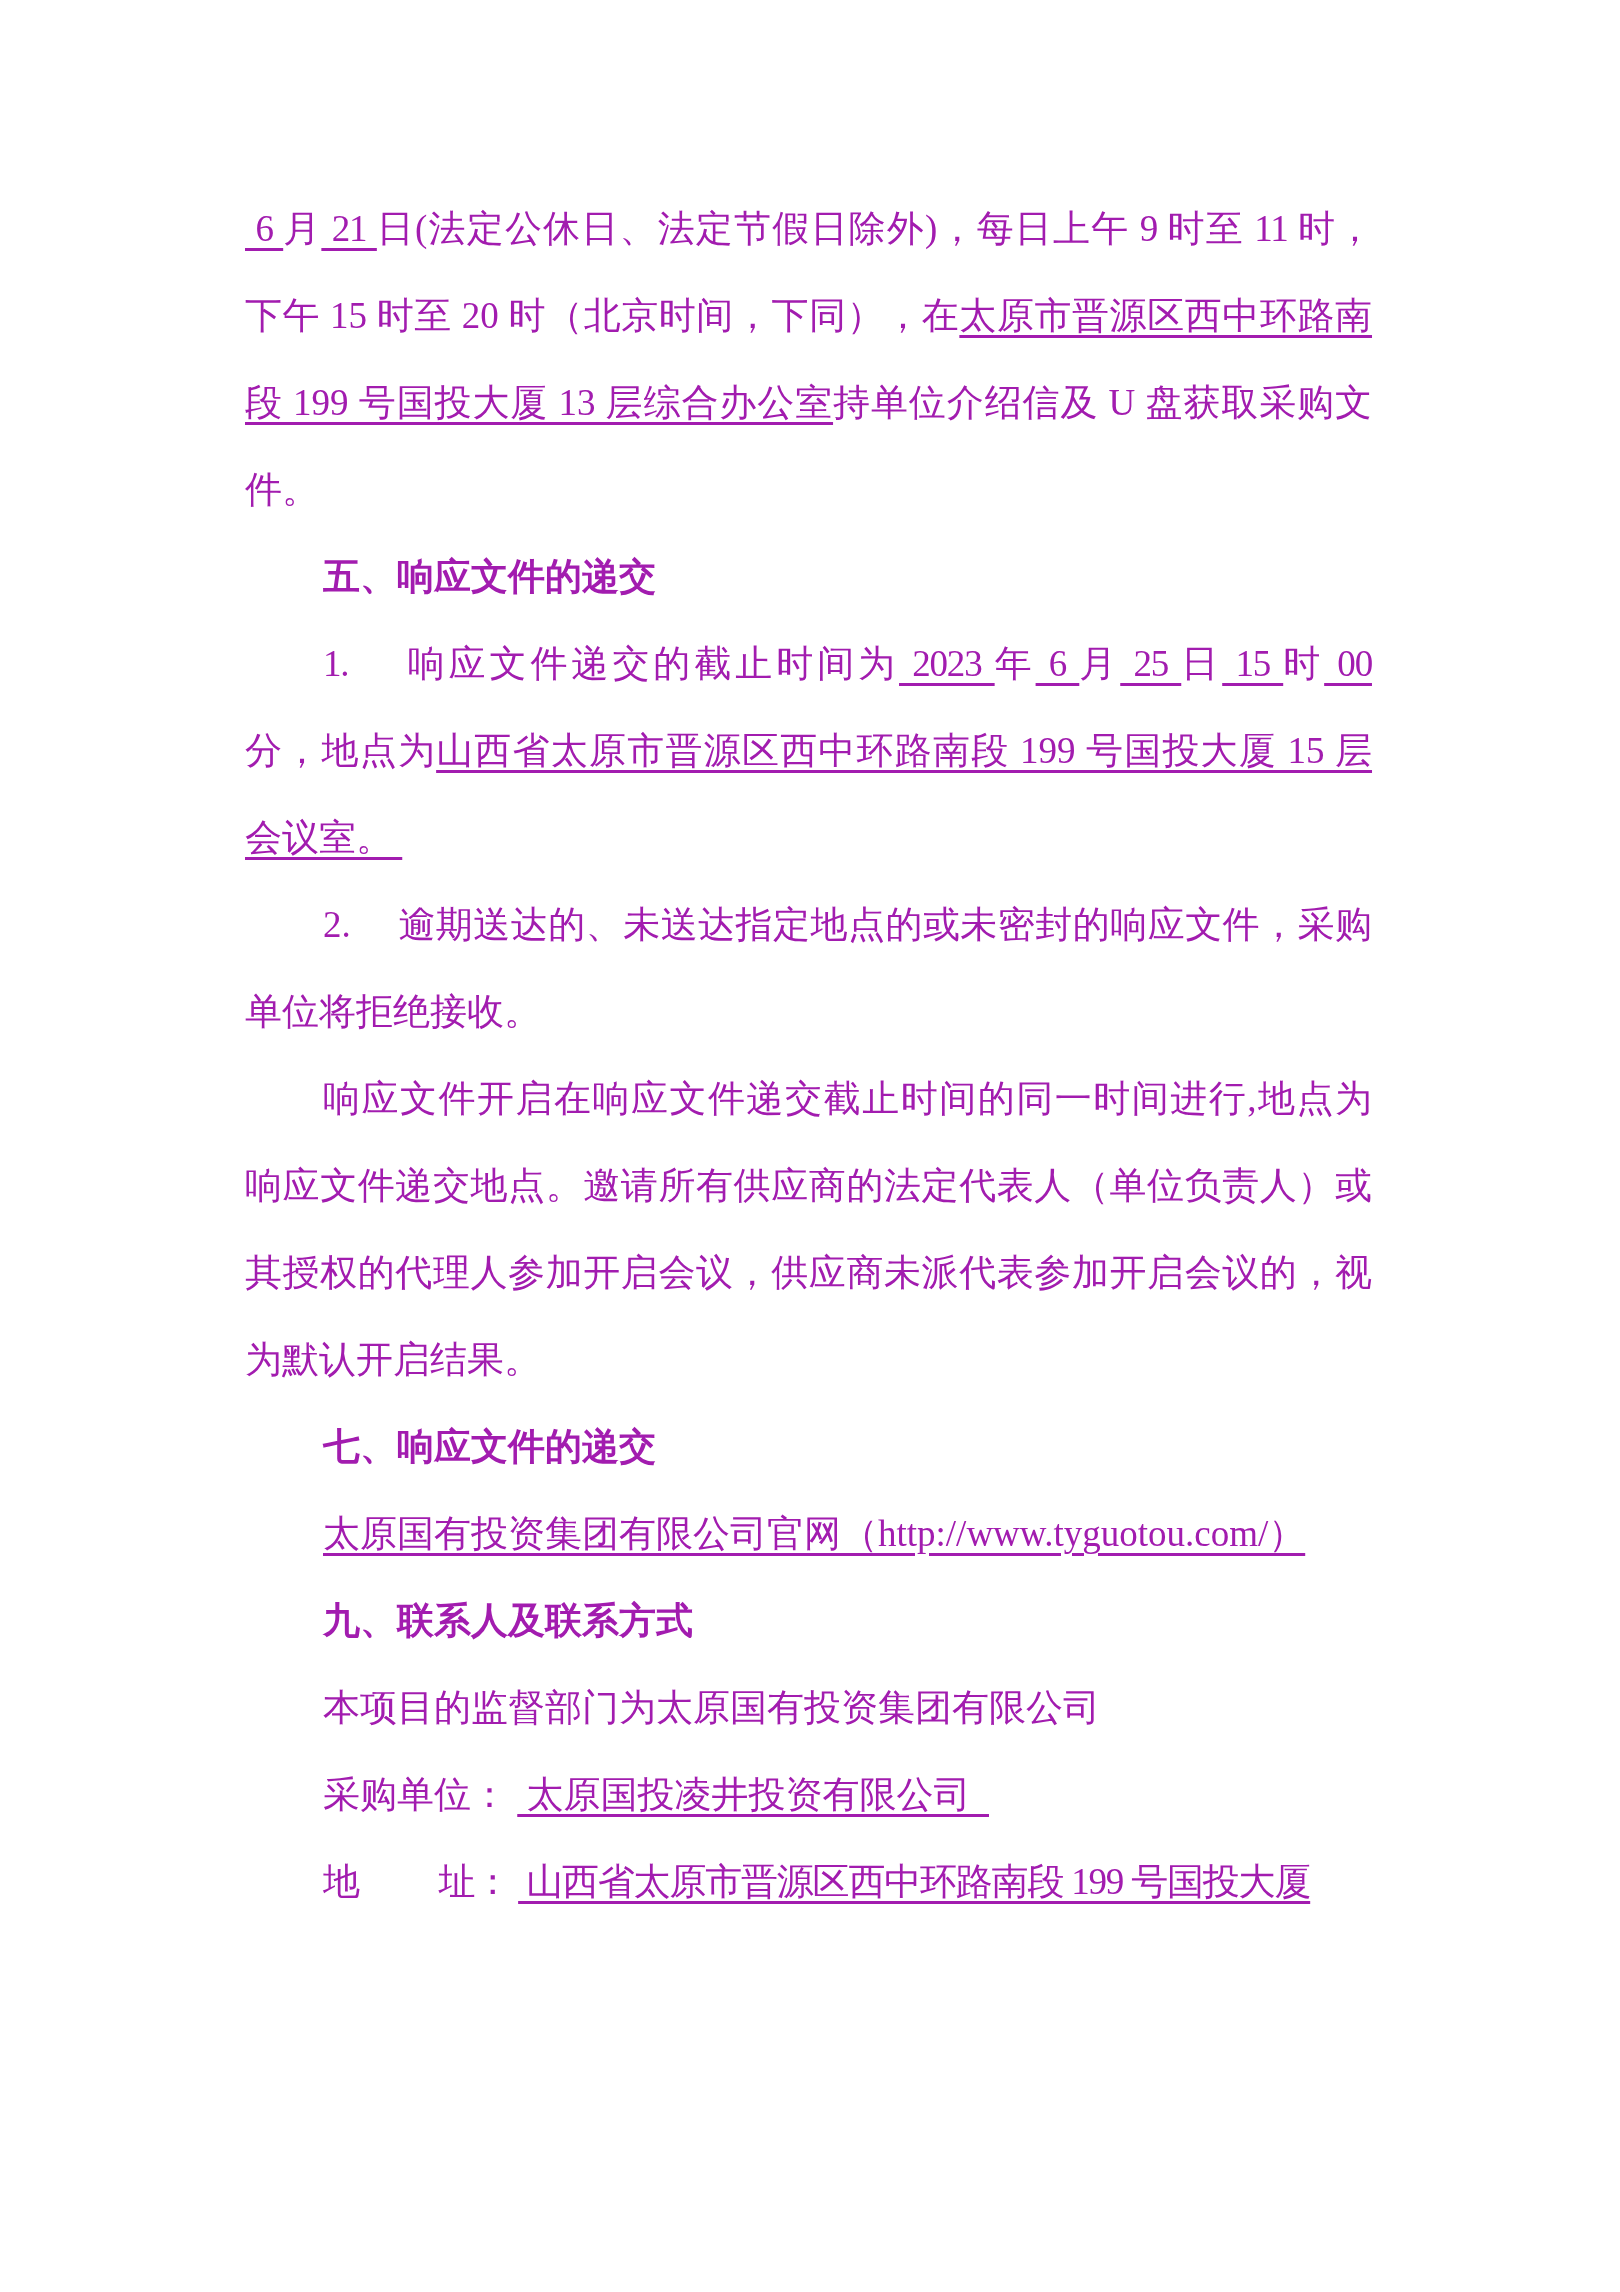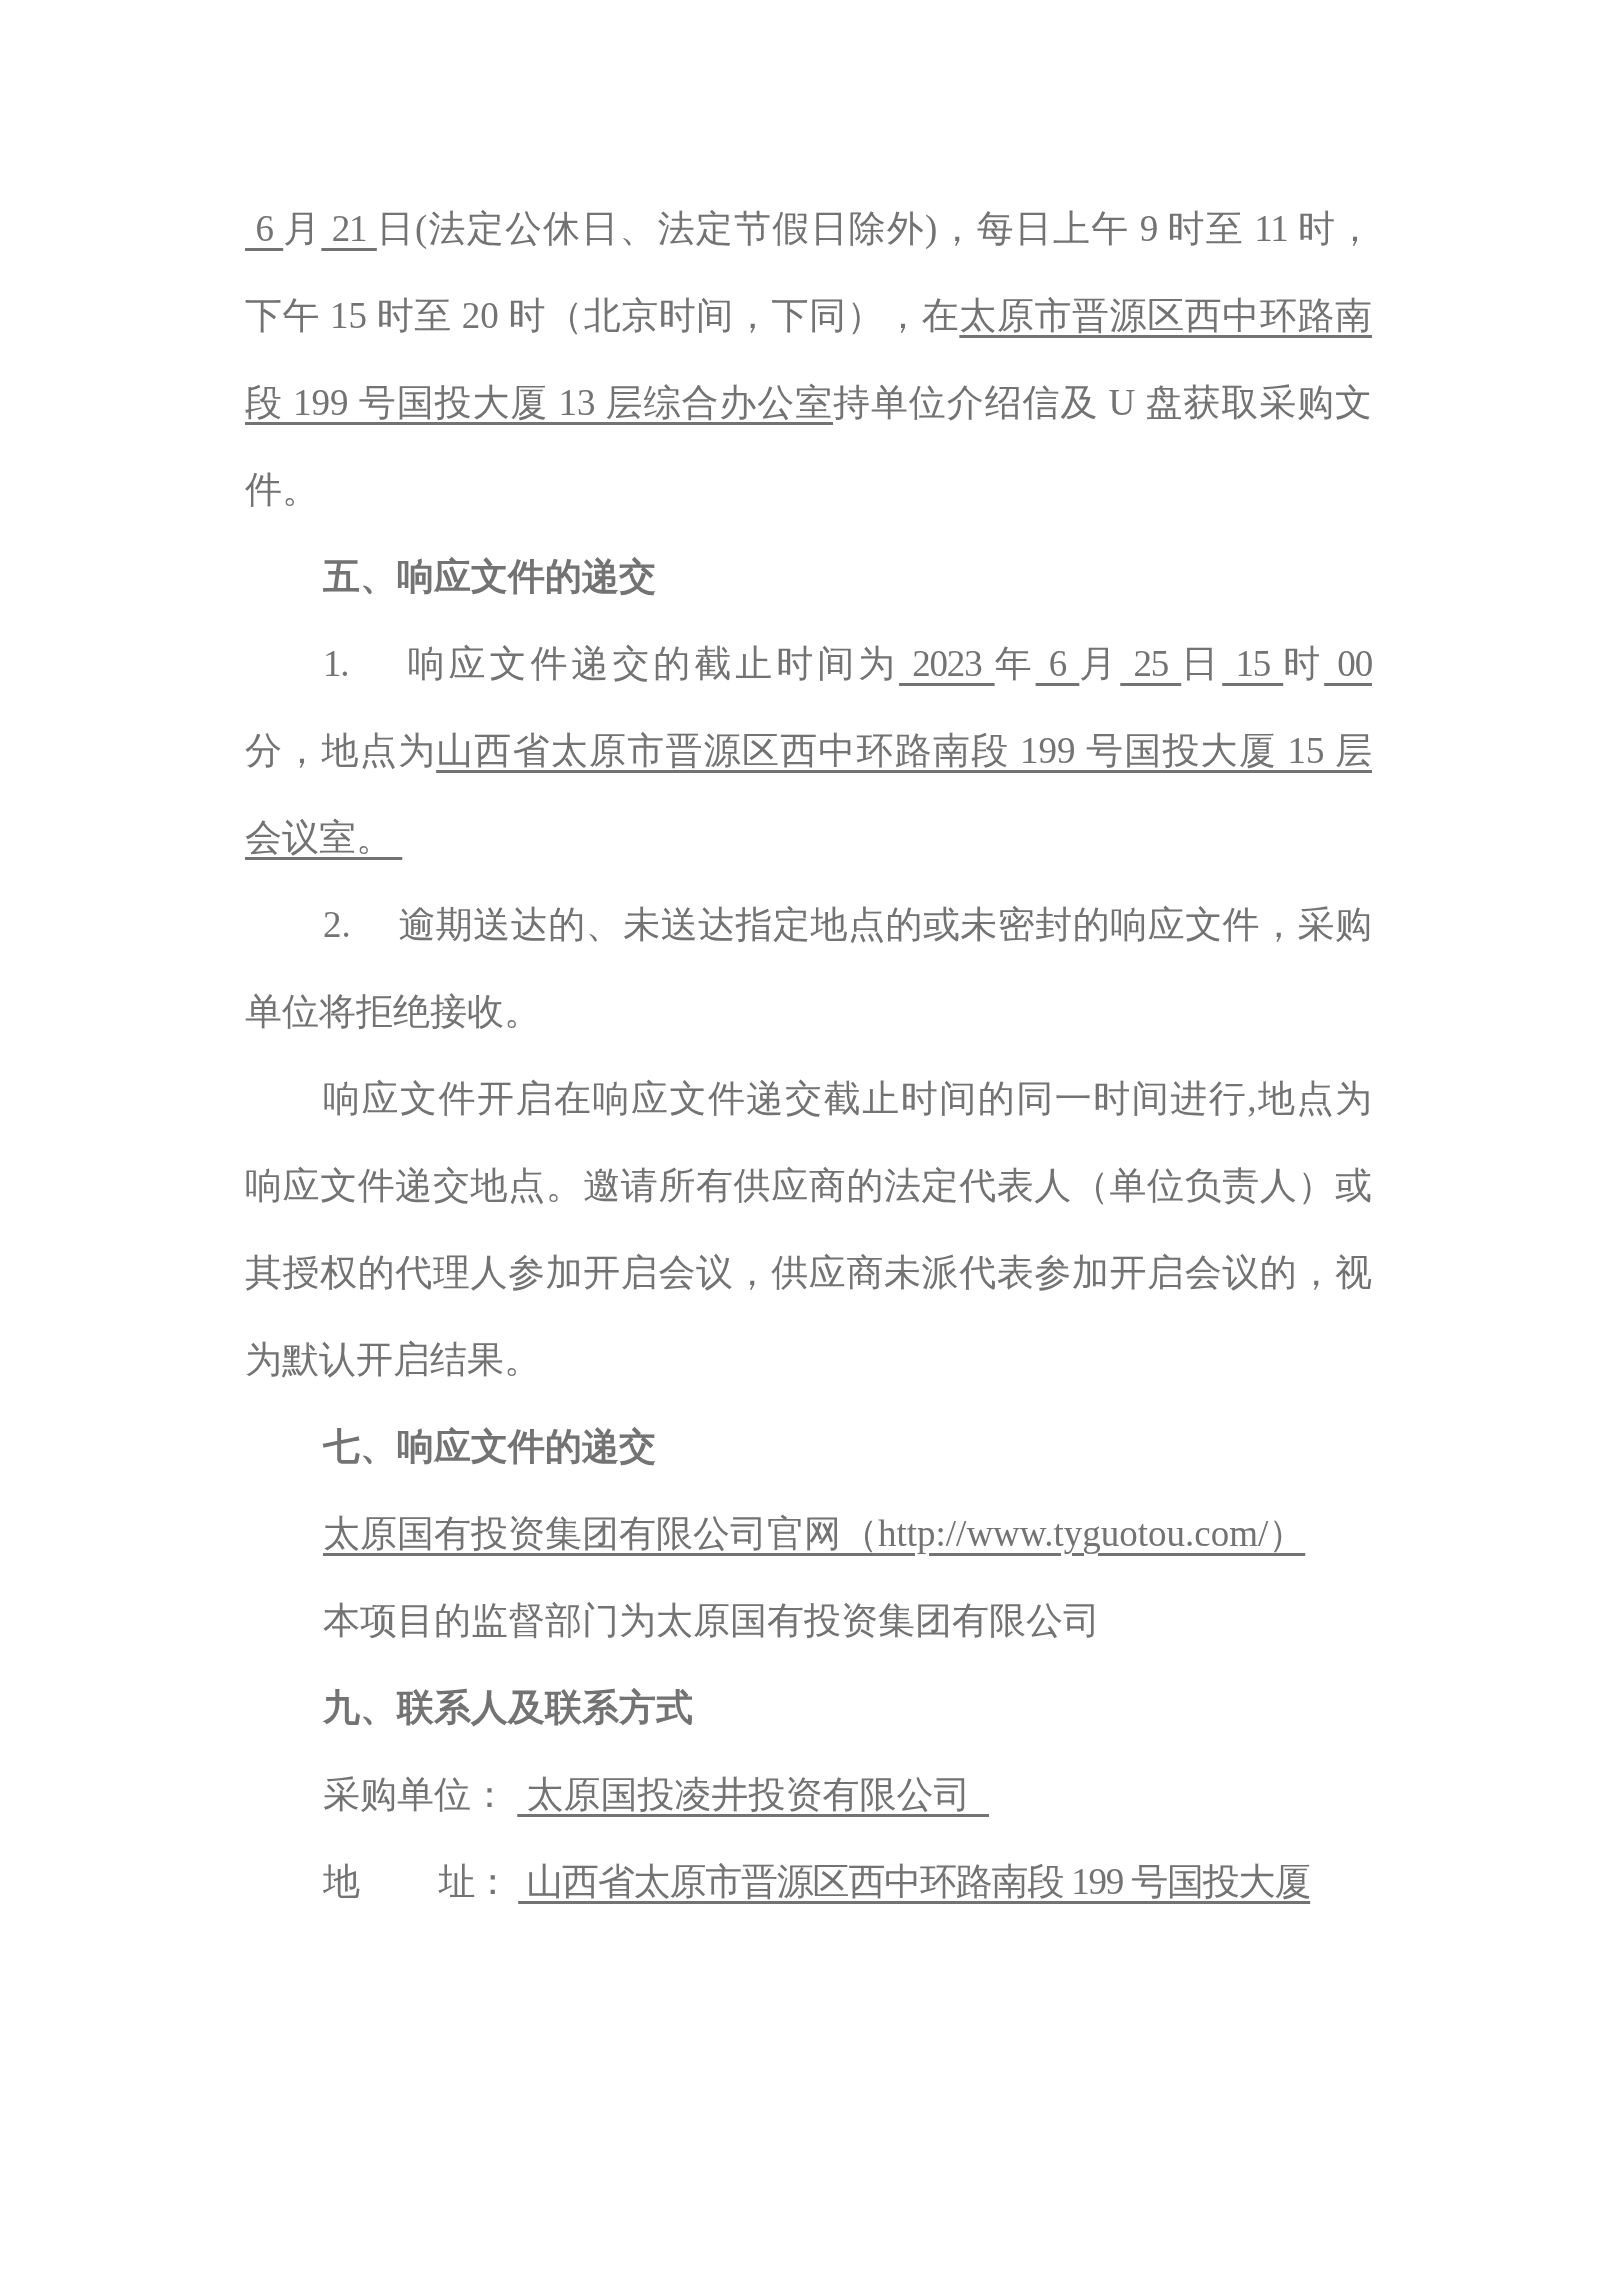--- a/index.html
+++ b/index.html
@@ -1,20 +1,20 @@
 <!DOCTYPE html>
 <html><head>
 <meta charset="utf-8">
 <style>
   html,body{margin:0;padding:0;background:#ffffff;}
   .page{
     position:relative;
     width:1620px;height:2293px;
     background:#ffffff;
-    color:#737373;
+    color:#a21caf;
     font-family:"Liberation Serif","DejaVu Serif",serif;
     overflow:hidden;
   }
   .content{
     position:absolute;
     left:245px;
     top:185px;
     width:1127px;
   }
   .line{
@@ -54,19 +54,19 @@
       <div class="line justify"><span class="plain">分，地点为</span><span class="u">山西省太原市晋源区西中环路南段 199 号国投大厦 15 层</span></div>
       <div class="line"><span class="u">会议室。&nbsp;</span></div>
       <div class="line indent justify"><span class="plain">2.　&nbsp;逾期送达的、未送达指定地点的或未密封的响应文件，采购</span></div>
       <div class="line"><span class="plain">单位将拒绝接收。</span></div>
       <div class="line indent justify"><span class="plain">响应文件开启在响应文件递交截止时间的同一时间进行,地点为</span></div>
       <div class="line justify"><span class="plain">响应文件递交地点。邀请所有供应商的法定代表人（单位负责人）或</span></div>
       <div class="line justify"><span class="plain">其授权的代理人参加开启会议，供应商未派代表参加开启会议的，视</span></div>
       <div class="line"><span class="plain">为默认开启结果。</span></div>
       <div class="line heading indent"><span class="plain">七、响应文件的递交</span></div>
       <div class="line indent"><span class="u">太原国有投资集团有限公司官网（http://www.tyguotou.com/）</span></div>
+      <div class="line heading indent"><span class="plain">九、联系人及联系方式</span></div>
       <div class="line indent"><span class="plain">本项目的监督部门为太原国有投资集团有限公司</span></div>
-      <div class="line heading indent"><span class="plain">九、联系人及联系方式</span></div>
       <div class="line indent"><span class="plain">采购单位：</span><span class="plain">&nbsp;</span><span class="u">&nbsp;太原国投凌井投资有限公司&nbsp;&nbsp;</span></div>
       <div class="line indent tight"><span class="plain">地　　 址：</span><span class="plain">&nbsp;</span><span class="u">&nbsp;山西省太原市晋源区西中环路南段 199 号国投大厦</span></div>
     </div>
 </div>
 
 
 </body></html>

